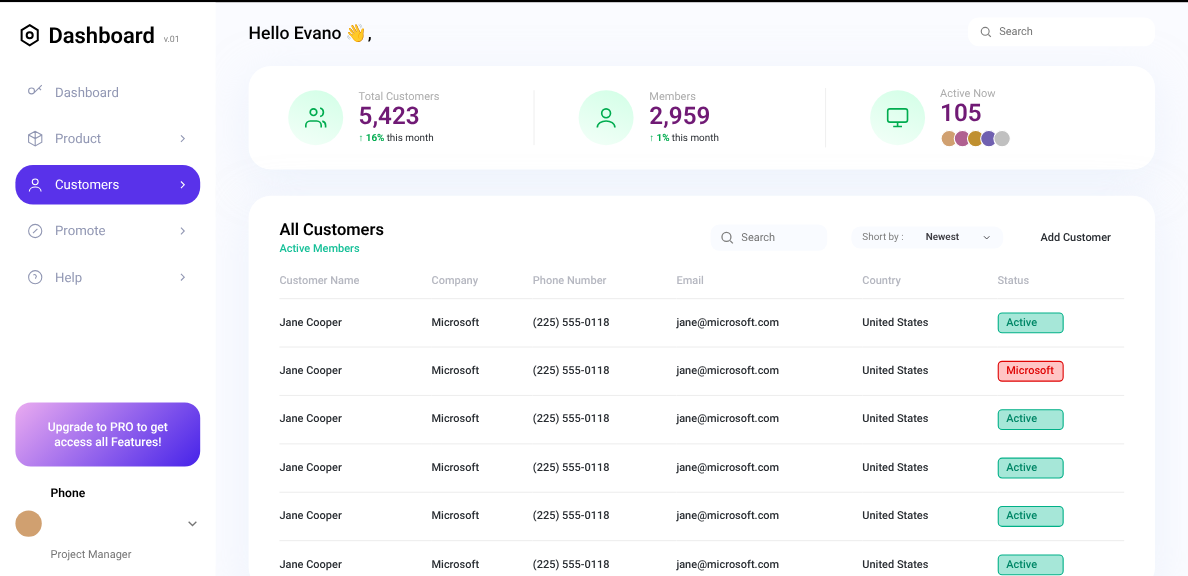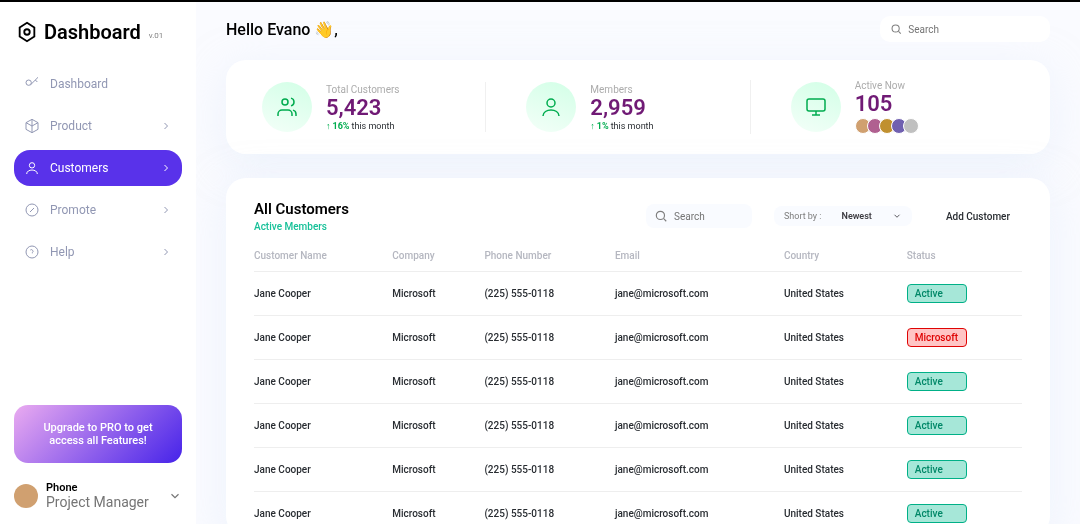--- a/index.html
+++ b/index.html
@@ -13,21 +13,21 @@
 .nav { display:flex; flex-direction:column; gap:6px; }
 .nav-item { display:flex; align-items:center; padding:10px 10px; border-radius:8px; font-size:12px; color:#9197b3; cursor:pointer; }
 .nav-item.active { background:#5932ea; color:#fff;border-radius:16px; }
 .nav-icon { width:16px; height:16px; margin-right:10px; flex-shrink:0; }
 .nav-chev { margin-left:auto; width:12px; height:12px; }
 .promo { margin-top:auto; background:linear-gradient(135deg,#eaabf0 0%,#4623e9 100%); border-radius:14px; padding:16px 12px; text-align:center; color:#fff; font-size:11px; font-weight:500; }
 .promo-btn { background:#fff; color:#4925e9; border:none; border-radius:18px; padding:8px 18px; margin-top:12px; font-size:11px; font-weight:600; cursor:pointer; width:100%;}
 .user { display:flex; align-items:center; gap:8px; margin-top:18px; }
 .avatar { width:24px; height:24px; border-radius:50%; background:#d0a070; }
 .user-name { font-size:11px; font-weight:600; color:#000; }
-.user-role { font-size:14px; color:#757575; }
+.user-role { font-size:10px; color:#757575;margin-top:44px; }
 .user-chev { margin-left:auto; width:14px; height:14px; color:#757575; cursor:pointer;}
 .main { flex:1; padding:14px 30px 0 30px; overflow:hidden;}
 .topbar { display:flex; align-items:center; justify-content:space-between; margin-bottom:18px; }
 .greet { font-size:16px; font-weight:500; color:#000; }
 .search-top { background:#fff; border-radius:10px; padding:6px 10px; display:flex; align-items:center; gap:6px; width:170px; }
 .search-top input { border:none; outline:none; font-size:10px; color:#9197b3; width:100%; }
 .stats { background:#fff; border-radius:20px; padding:20px 36px; display:flex; align-items:center; box-shadow:0 10px 40px rgba(226,236,249,0.5); margin-bottom:24px;}
 .stat { flex:1; display:flex; align-items:center; gap:14px; }
 .stat+.stat { border-left:1px solid #f0f0f0; padding-left:40px;}
 .stat-icon { width:50px; height:50px; border-radius:50%; background:linear-gradient(201deg,#d3ffe7 3%,#effff6 86%); display:flex; align-items:center; justify-content:center; color:#00ac4f; flex-shrink:0;}

